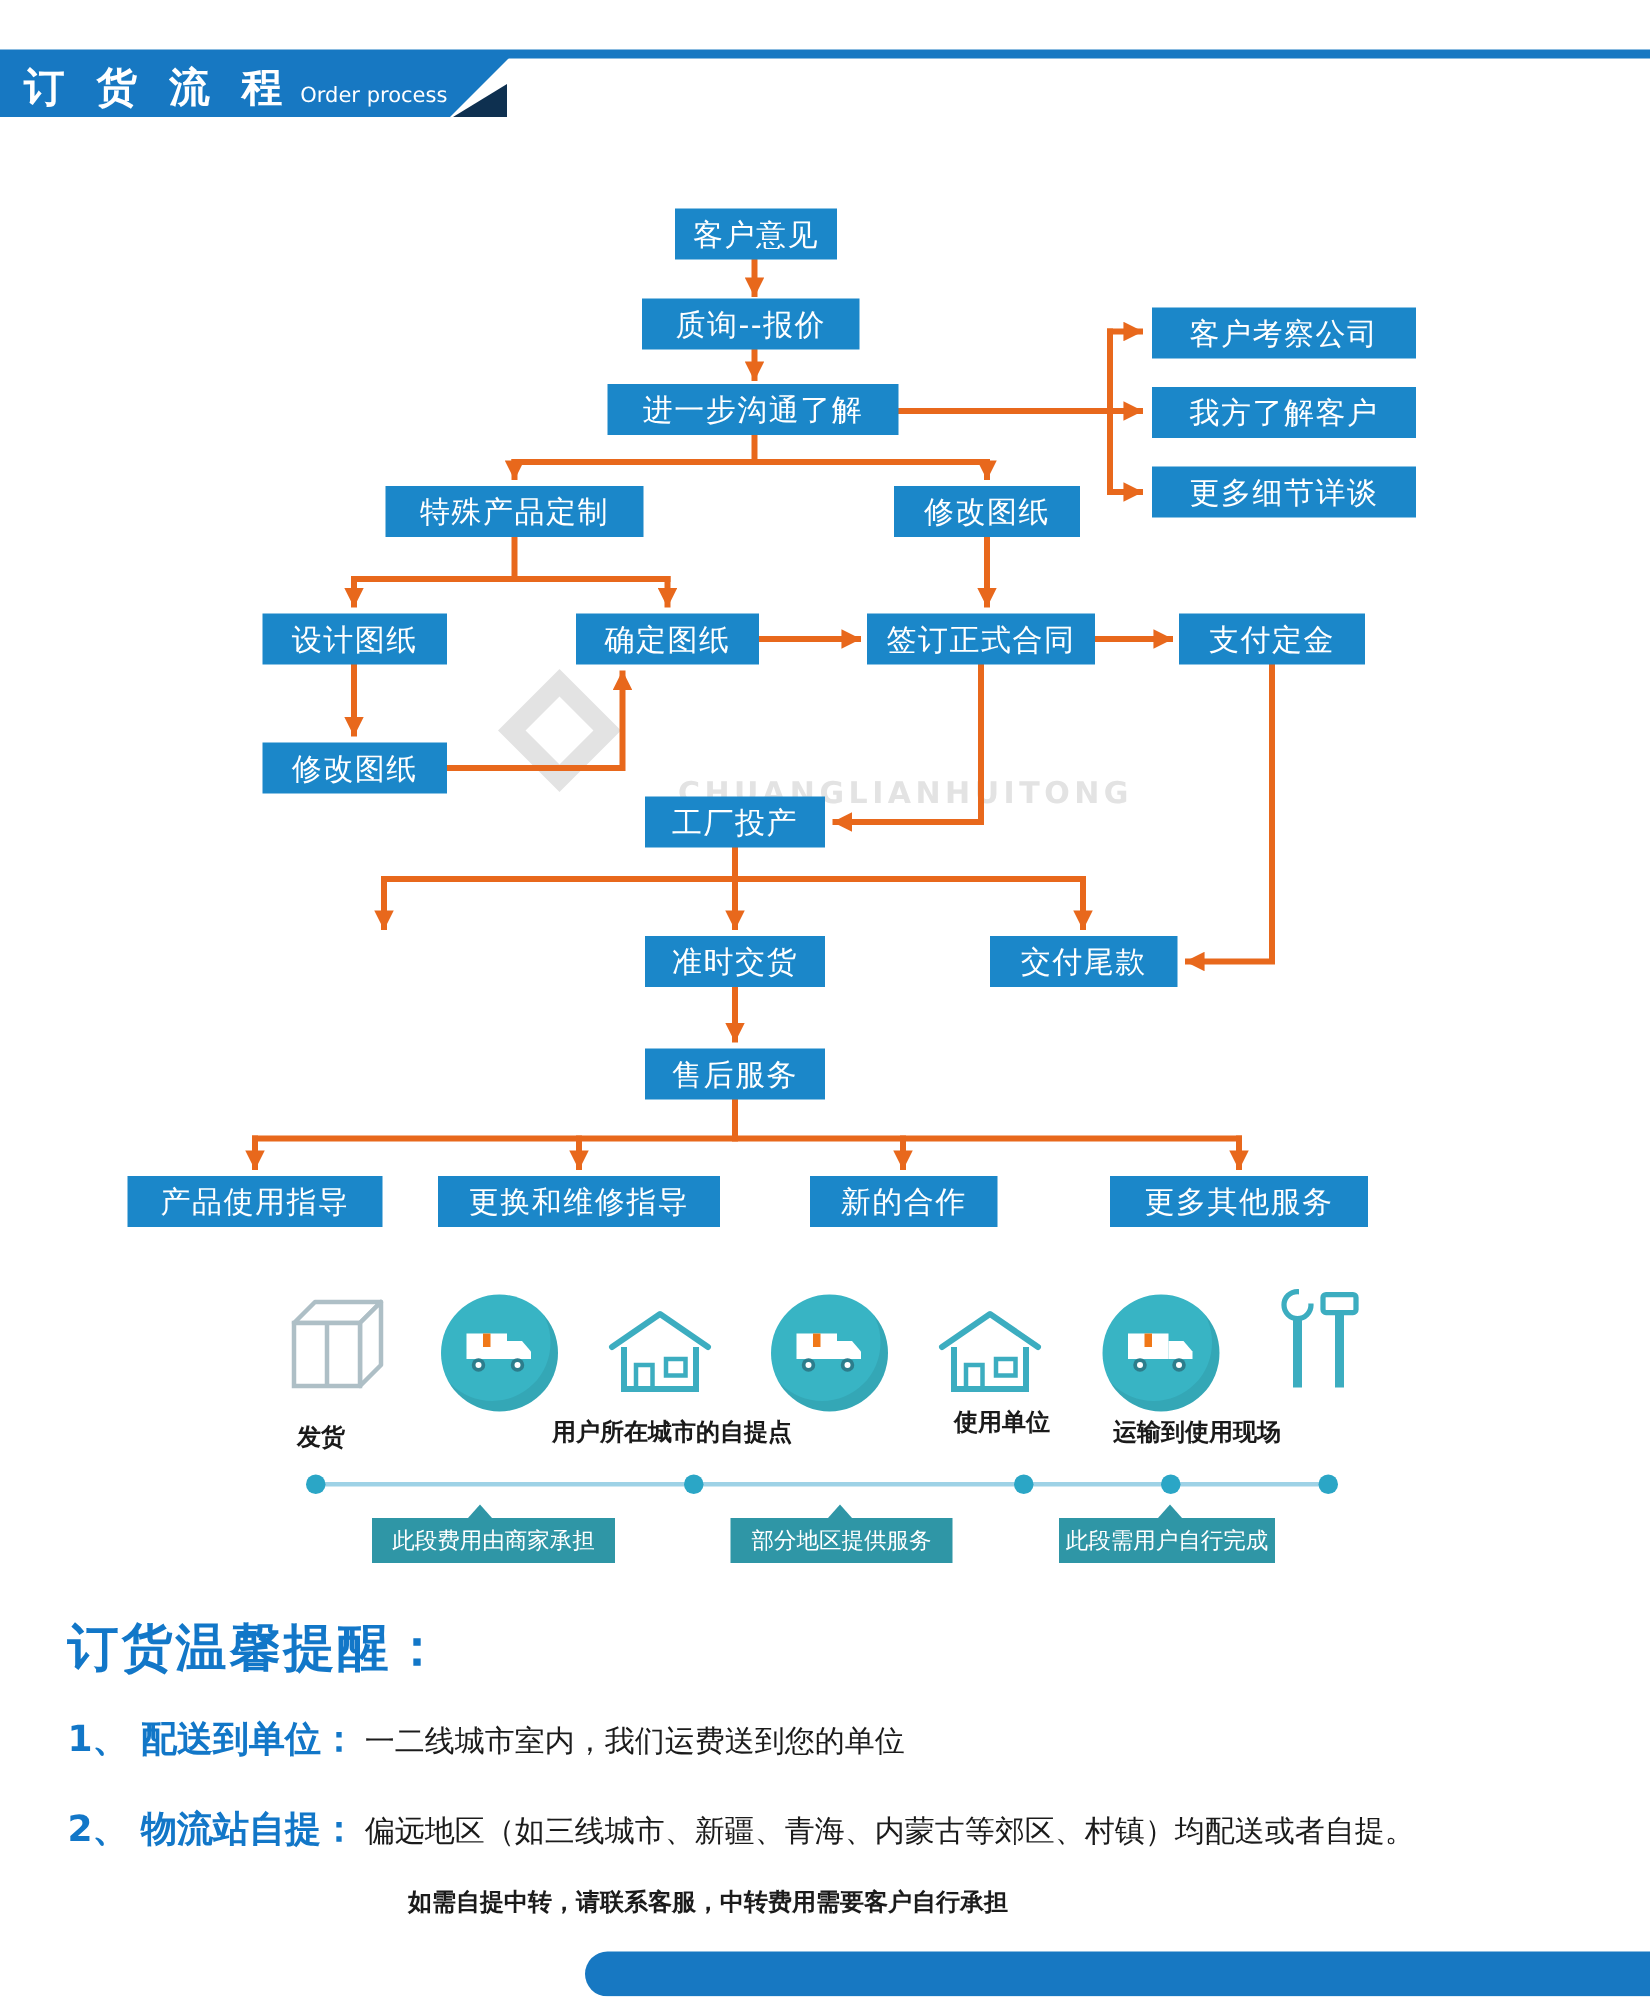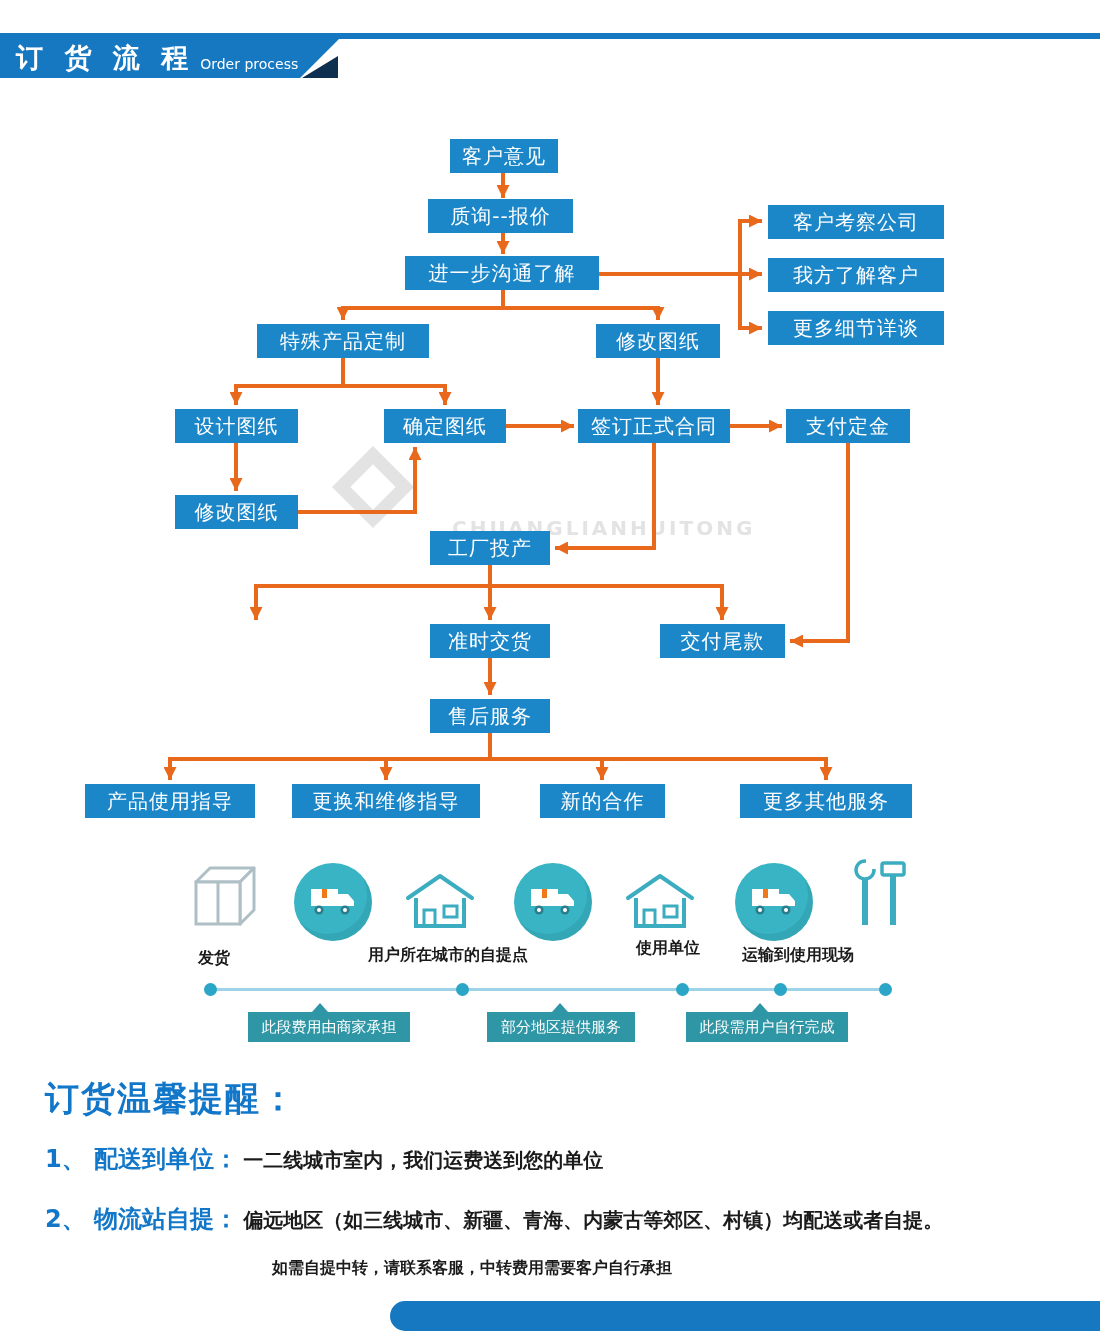--- a/index.html
+++ b/index.html
@@ -42,21 +42,21 @@
   .ribbon { position:absolute; top:1012px; height:30px; line-height:30px; background:#2f96a6;
             color:#fff; text-align:center; font-size:15px; white-space:nowrap; }
   .rpt { position:absolute; top:-9px; width:0; height:0; border-left:8px solid transparent;
          border-right:8px solid transparent; border-bottom:9px solid #2f96a6; }
 
   
   .rem-title { position:absolute; left:45px; top:1076px; font-size:34px; font-weight:bold;
                color:#1277c8; letter-spacing:2px; }
   .rem-item { position:absolute; left:45px; white-space:nowrap; }
   .rem-head { color:#1277c8; font-size:24px; font-weight:600; }
-  .rem-body { color:#1b1b1b; font-size:20px; font-weight:700; }
+  .rem-body { color:#1b1b1b; font-size:20px; font-weight:400; }
   .rem-note { position:absolute; left:272px; top:1258px; font-size:16px; font-weight:600;
               color:#1b1b1b; white-space:nowrap; }
   .footer-bar { position:absolute; left:390px; top:1301px; width:710px; height:30px;
                 background:#1778c2; border-radius:16px 0 0 16px; }
 </style>
 </head>
 <body>
 
 <div class="page">
 
@@ -221,21 +221,21 @@
   <div class="dot" style="left:879px"></div>
 
   <div class="ribbon" style="left:248px;width:162px">
     <div class="rpt" style="left:64px"></div>
     <span>此段费用由商家承担</span>
   </div>
   <div class="ribbon" style="left:487px;width:148px">
     <div class="rpt" style="left:65px"></div>
     <span>部分地区提供服务</span>
   </div>
-  <div class="ribbon" style="left:686px;width:162px">
+  <div class="ribbon" style="left:706px;width:144px">
     <div class="rpt" style="left:66px"></div>
     <span>此段需用户自行完成</span>
   </div>
 
   <div class="rem-title">订货温馨提醒：</div>
   <div class="rem-item" style="top:1143px">
     <span class="rem-head">1、 配送到单位：</span>
     <span class="rem-body">一二线城市室内，我们运费送到您的单位</span>
   </div>
   <div class="rem-item" style="top:1203px">

